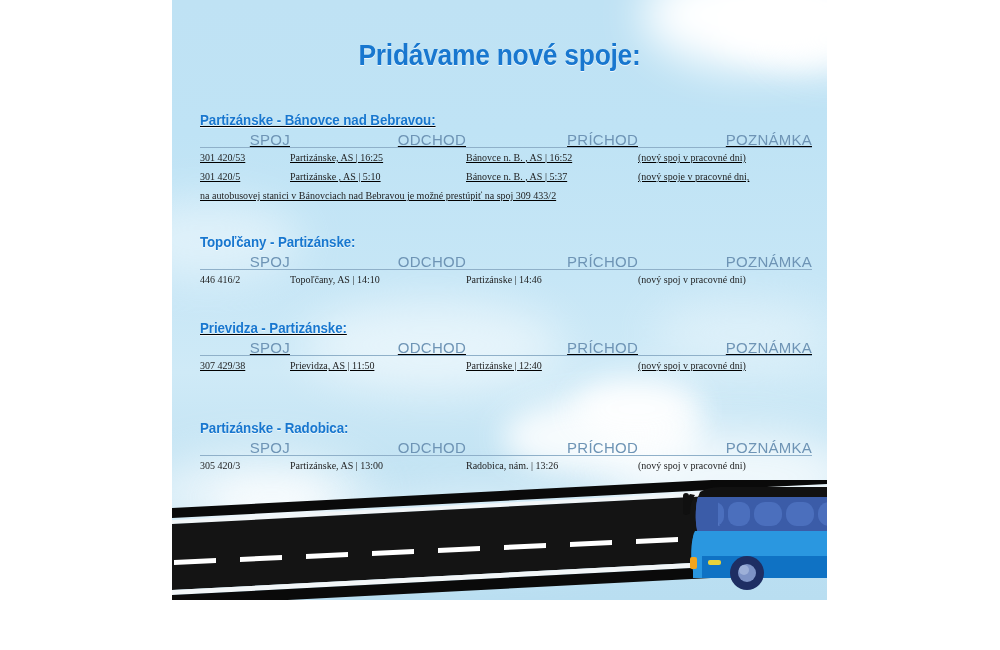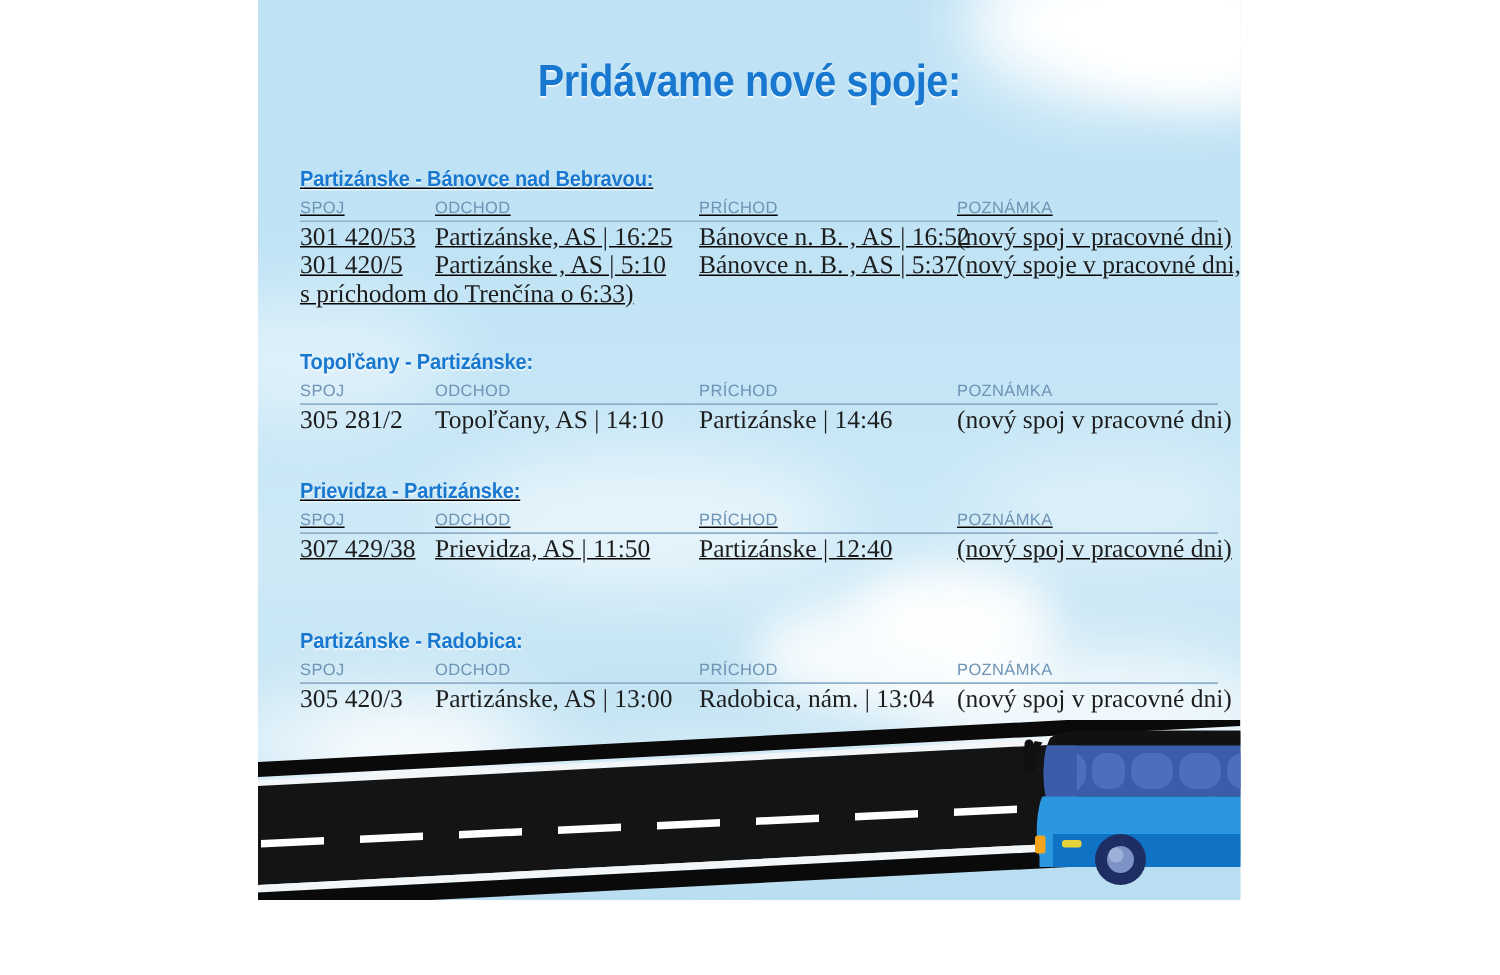--- a/index.html
+++ b/index.html
@@ -77,34 +77,34 @@
     width: 612px;
     border-collapse: collapse;
     table-layout: fixed;
   }
   table.sched col.c1 { width: 90px; }
   table.sched col.c2 { width: 176px; }
   table.sched col.c3 { width: 172px; }
   table.sched col.c4 { width: 174px; }
 
   table.sched th {
-    text-align: left;
+    text-align: right;
     font-family: "Liberation Sans", sans-serif;
     font-weight: normal;
-    font-size: 11px;
+    font-size: 15px;
     letter-spacing: 0.25px;
     color: #6e94b5;
     padding: 0 0 1px 0;
     border-bottom: 1px solid #8fb0c9;
     line-height: 13px;
   }
 
   table.sched td {
     font-family: "Liberation Serif", "Liberation Sans", serif;
-    font-size: 17px;
+    font-size: 10px;
     color: #1d1d1d;
     padding: 2px 0 1px 0;
     line-height: 16px;
     white-space: nowrap;
   }
 
   td.note-full {
     white-space: nowrap;
     padding-top: 1px;
   }
@@ -161,21 +161,21 @@
           <td>Bánovce n. B. , AS | 16:52</td>
           <td>(nový spoj v pracovné dni)</td>
         </tr>
         <tr>
           <td>301 420/5</td>
           <td>Partizánske , AS | 5:10</td>
           <td>Bánovce n. B. , AS | 5:37</td>
           <td>(nový spoje v pracovné dni,</td>
         </tr>
         <tr>
-          <td class="note-full" colspan="4">s príchodom do Trenčína o 6:33)</td>
+          <td class="note-full" colspan="4">na autobusovej stanici v Bánovciach nad Bebravou  je možné prestúpiť na spoj 309 433/2</td>
         </tr>
       </tbody>
     </table>
   </div>
 
   <div class="section" style="top:234px;">
     <div class="sec-head">Topoľčany - Partizánske:</div>
     <table class="sched">
       <colgroup>
           <col class="c1">
@@ -186,21 +186,21 @@
       <thead>
         <tr>
           <th>SPOJ</th>
           <th>ODCHOD</th>
           <th>PRÍCHOD</th>
           <th>POZNÁMKA</th>
         </tr>
       </thead>
       <tbody>
         <tr>
-          <td>305 281/2</td>
+          <td>446 416/2</td>
           <td>Topoľčany, AS | 14:10</td>
           <td>Partizánske | 14:46</td>
           <td>(nový spoj v pracovné dni)</td>
         </tr>
       </tbody>
     </table>
   </div>
 
   <div class="section" style="top:320px;text-decoration:underline;">
     <div class="sec-head">Prievidza - Partizánske:</div>
@@ -244,21 +244,21 @@
           <th>SPOJ</th>
           <th>ODCHOD</th>
           <th>PRÍCHOD</th>
           <th>POZNÁMKA</th>
         </tr>
       </thead>
       <tbody>
         <tr>
           <td>305 420/3</td>
           <td>Partizánske, AS | 13:00</td>
-          <td>Radobica, nám. | 13:04</td>
+          <td>Radobica, nám. | 13:26</td>
           <td>(nový spoj v pracovné dni)</td>
         </tr>
       </tbody>
     </table>
   </div>
 
   <svg id="road" viewBox="0 0 655 120" preserveAspectRatio="none">
 
     <polygon points="0,558 655,524 655,534 0,568" fill="#0a0a0a" transform="translate(0,-530)"></polygon>
 

